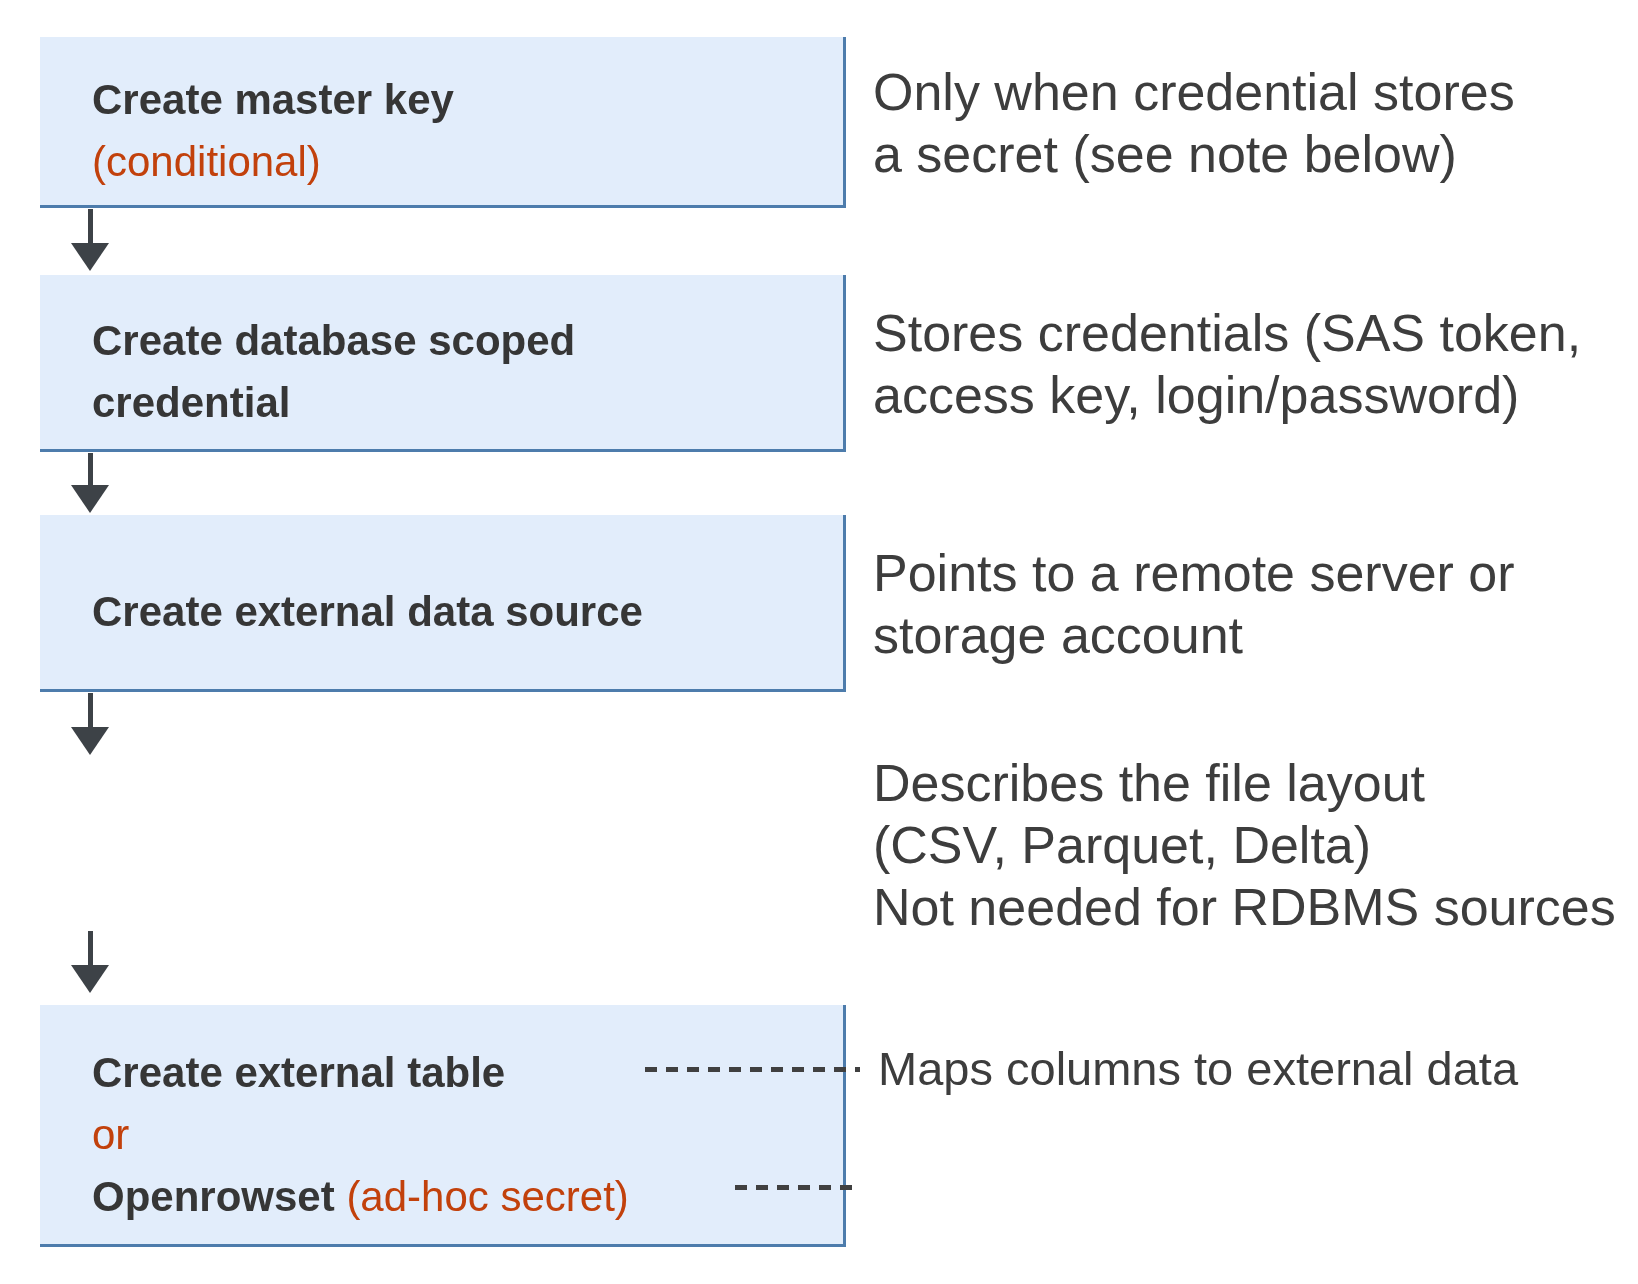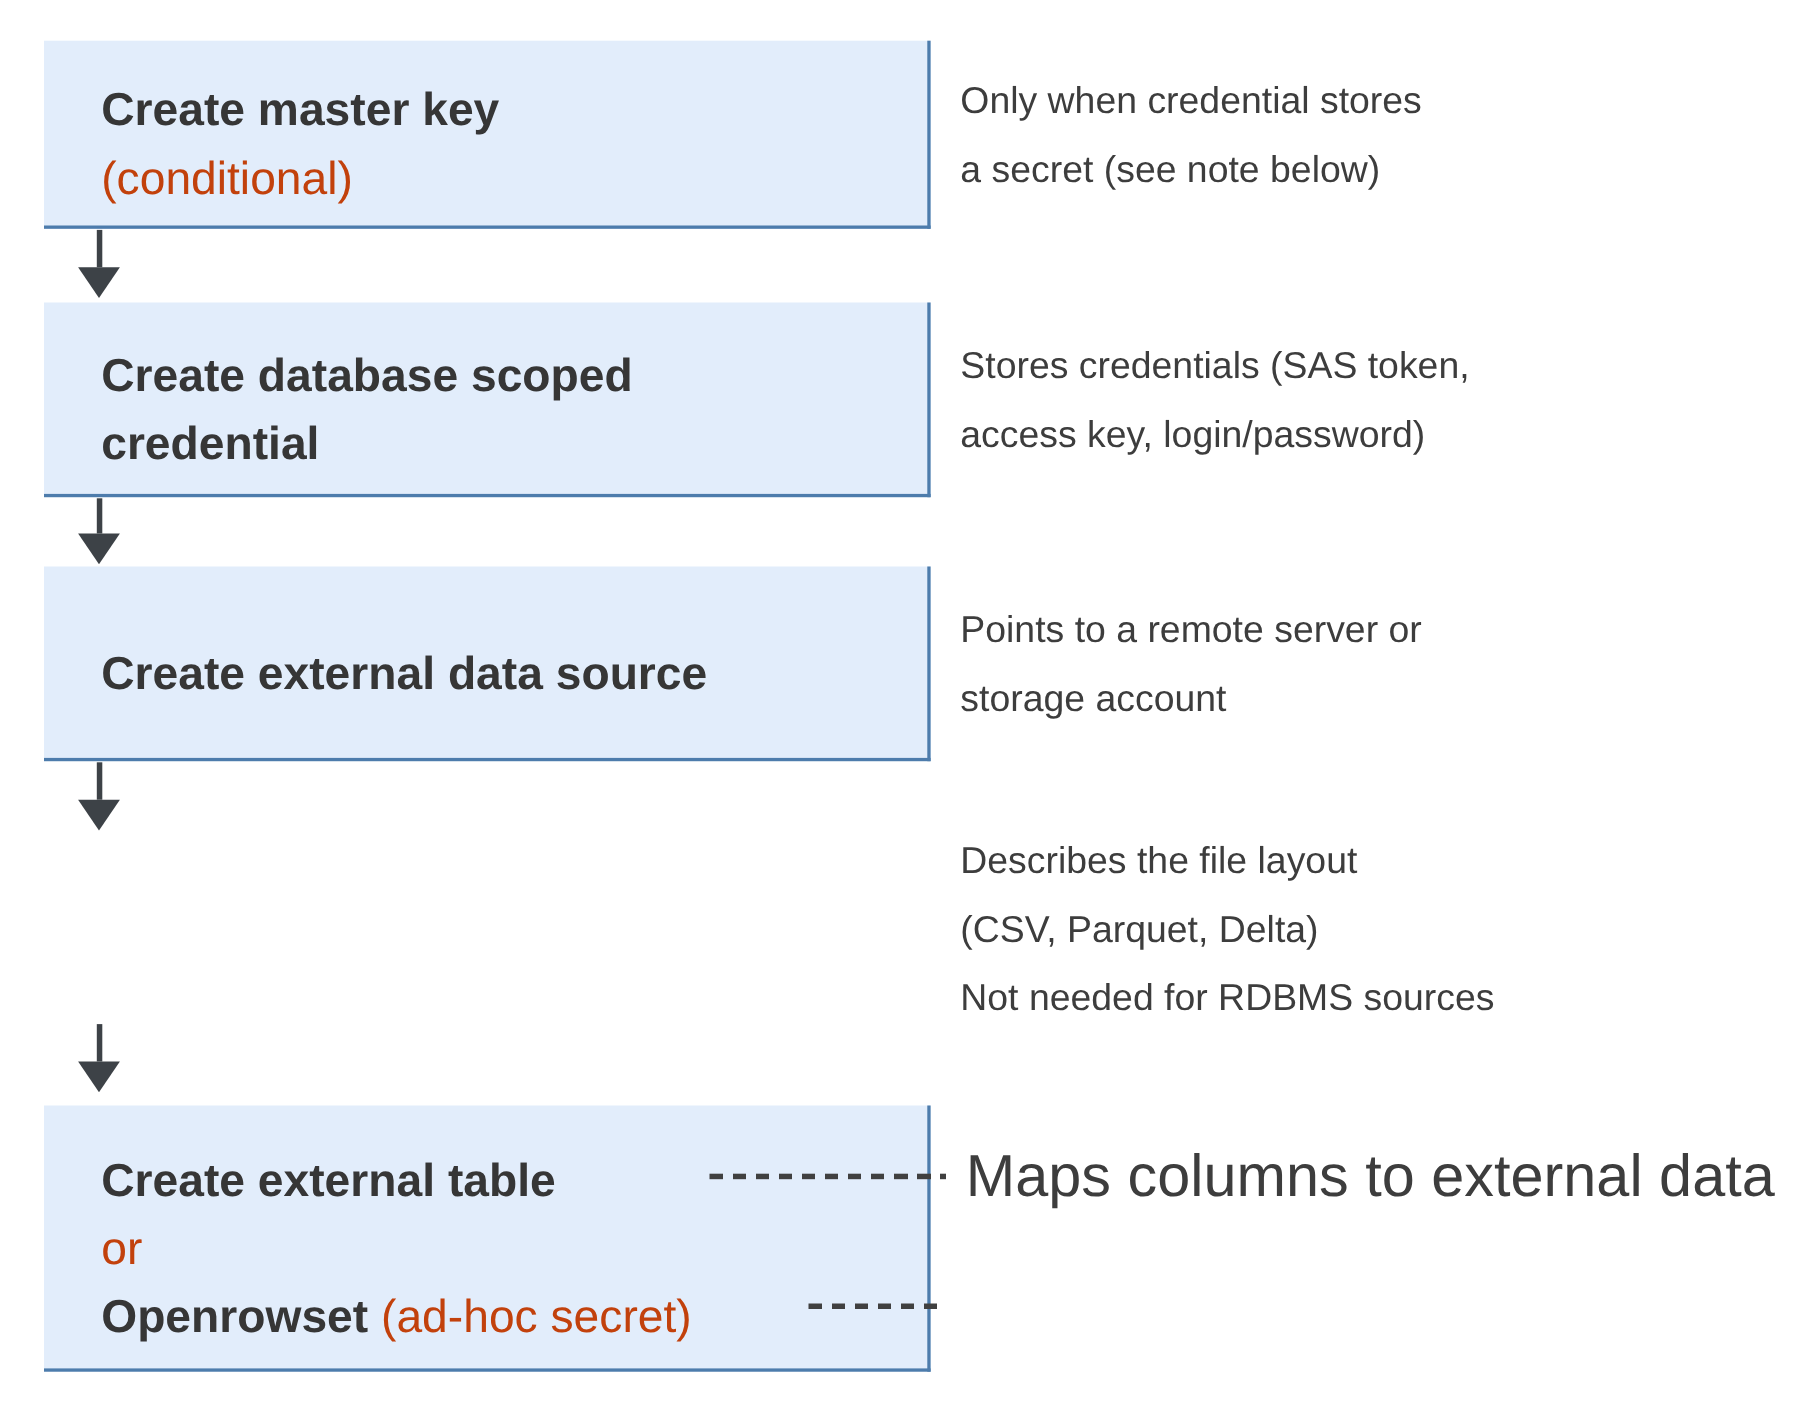--- a/index.html
+++ b/index.html
@@ -61,34 +61,34 @@
     border-right: 19px solid transparent;
     border-top: 28px solid #3d4247;
   }
 
   
   .desc {
     position: absolute;
     left: 873px;
     display: flex;
     align-items: center;
-    font-size: 34px;
+    font-size: 52px;
     line-height: 62px;
     color: #3d3d3d;
     white-space: pre-line;
   }
   #desc1 { top: 37px;   height: 171px; }
   #desc2 { top: 275px;  height: 177px; }
   #desc3 { top: 515px;  height: 177px; }
   #desc4 { top: 760px;  height: 170px; }
 
   .note-label {
     position: absolute;
     left: 878px;
-    font-size: 54px;
+    font-size: 47px;
     line-height: 62px;
     color: #3d3d3d;
     white-space: nowrap;
   }
   #note5a { top: 1038px; }
   #note5b { top: 1156px; }
 
   
   .dash {
     position: absolute;

